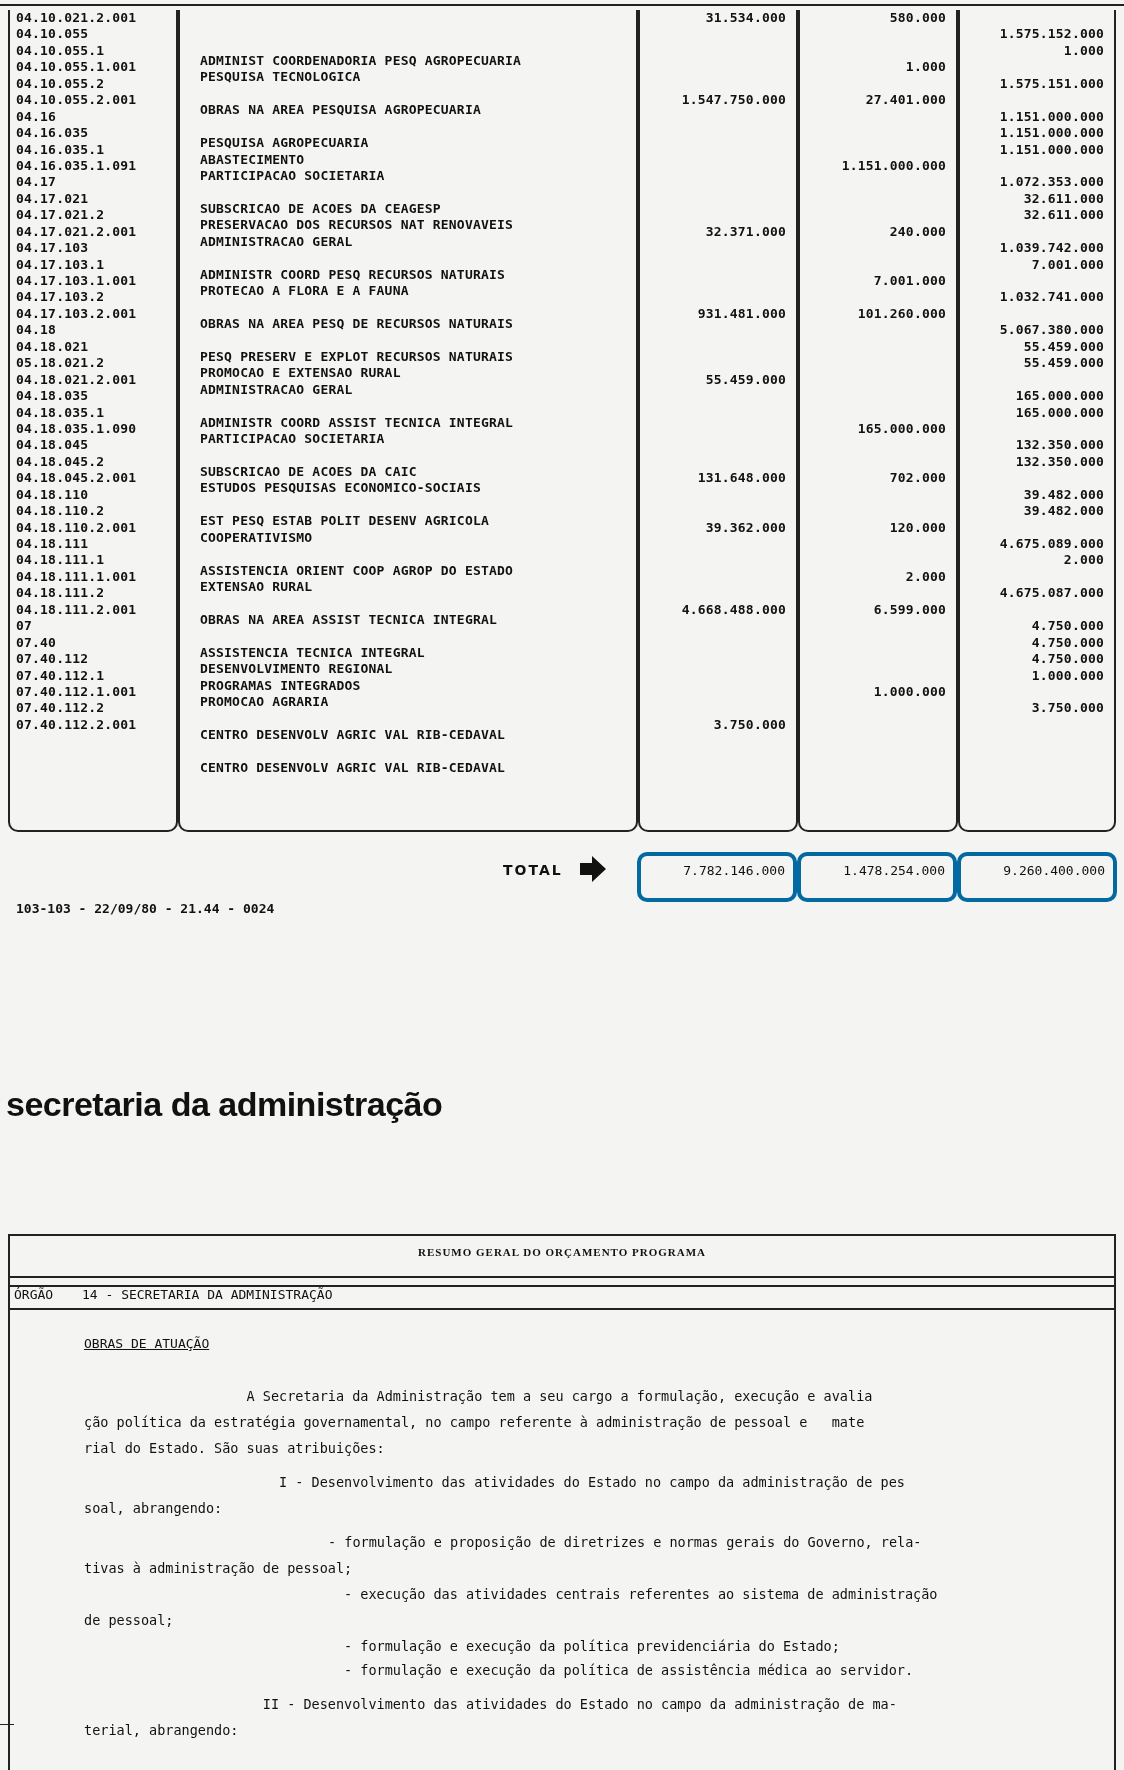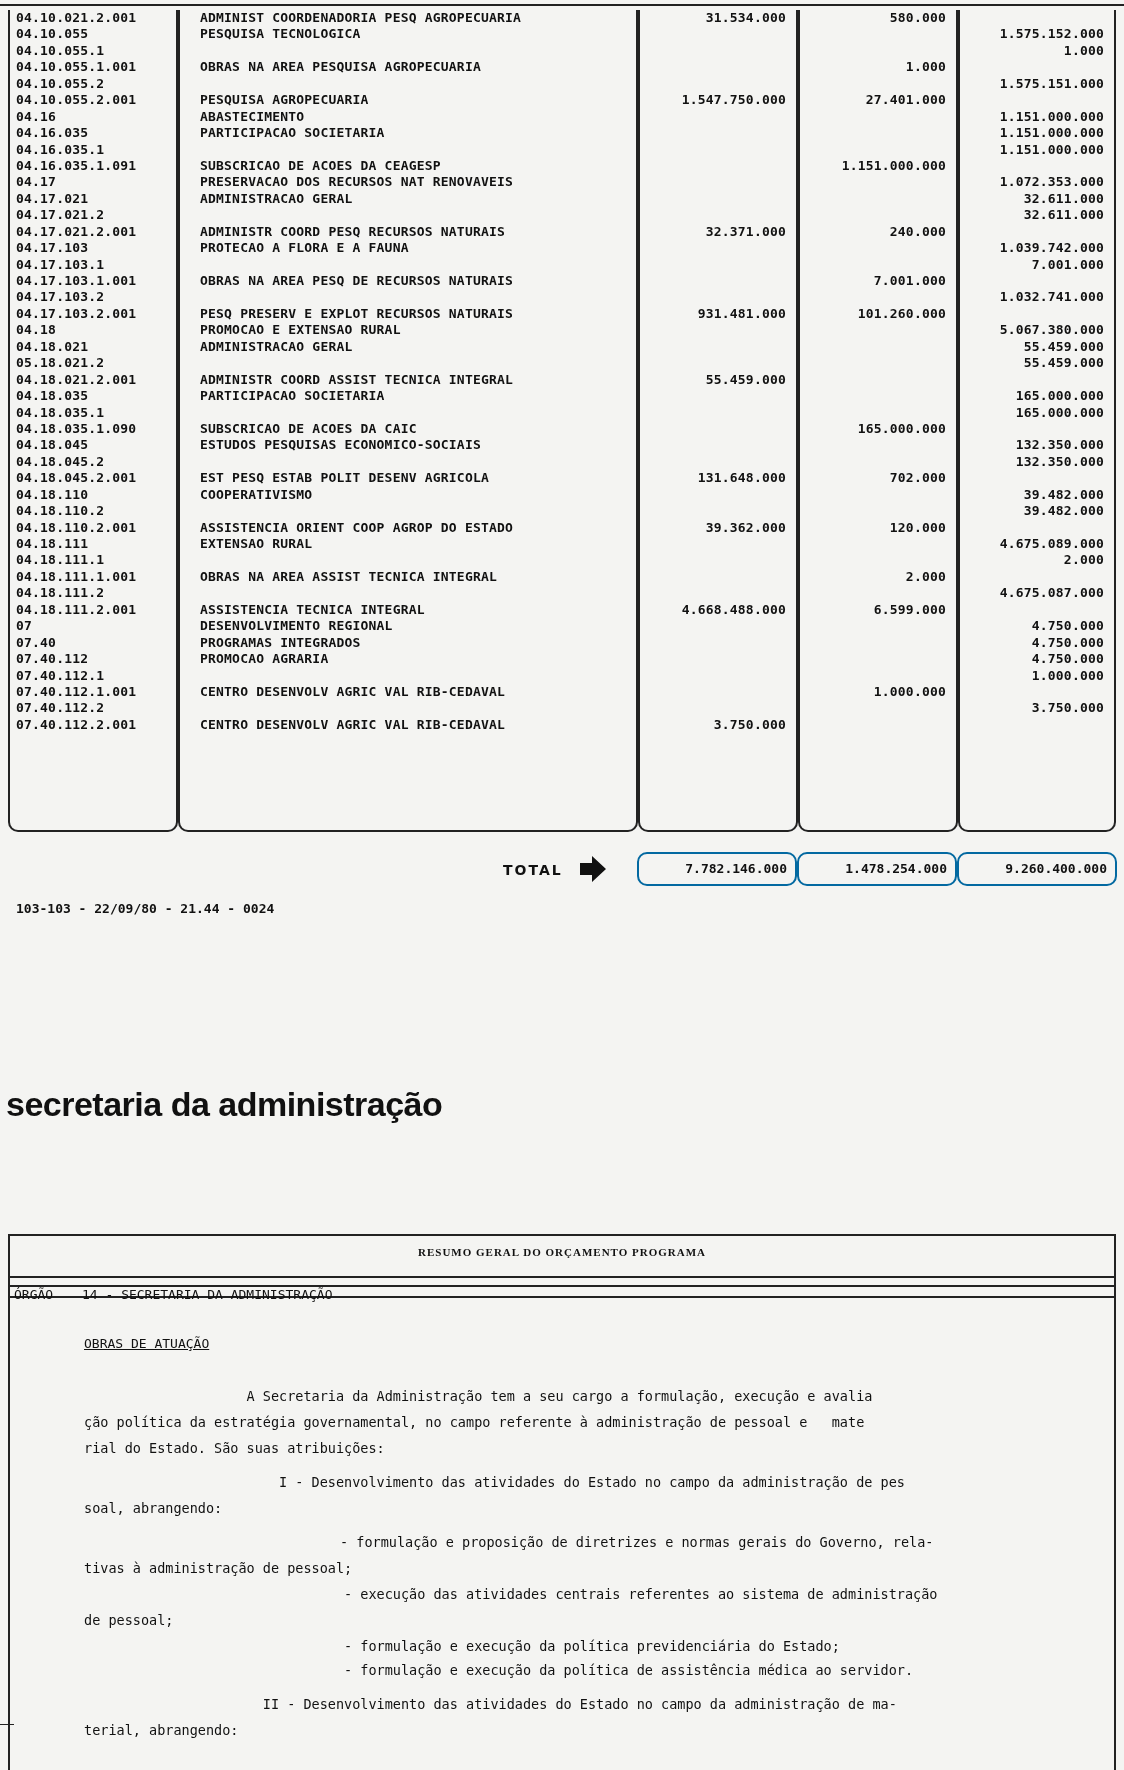--- a/index.html
+++ b/index.html
@@ -15,41 +15,41 @@
   .tbl { position:absolute; left:8px; top:10px; width:1000px; height:822px; }
   .col { position:absolute; top:0; height:822px; border:2px solid #222; border-top:none; border-radius:0 0 10px 10px; box-sizing:border-box; }
   .c-code { left:0; width:170px; }
   .c-desc { left:170px; width:460px; }
   .c-v1 { left:630px; width:160px; }
   .c-v2 { left:790px; width:160px; }
   .c-v3 { left:950px; width:158px; }
   .rows { position:absolute; left:0; top:0; width:1108px; }
   .row { position:relative; height:16.45px; font-size:13px; font-weight:bold; line-height:16px; letter-spacing:0.2px; }
   .row .code { position:absolute; left:8px; }
-  .row .desc { position:absolute; left:192px; }
+  .row .desc { position:absolute; left:192px;margin-top:43px; }
   .row .v1 { position:absolute; right:330px; width:150px; text-align:right; }
   .row .v2 { position:absolute; right:170px; width:150px; text-align:right; }
   .row .v3 { position:absolute; right:12px; width:150px; text-align:right; }
 
   
   .footer-stamp { position:absolute; left:16px; top:866px; font-size:13px; font-weight:bold;margin-top:35px; }
   .total-label { position:absolute; left:503px; top:862px; font-family:"DejaVu Sans", sans-serif; font-size:14px; font-weight:bold; letter-spacing:2px; }
   .total-arrow { position:absolute; left:580px; top:856px; width:26px; height:26px; }
-  .tot-box { position:absolute; top:852px; height:34px; border:2px solid #0369a1; border-radius:10px; box-sizing:border-box; font-size:13px; font-weight:bold; text-align:right; padding-right:8px; line-height:30px; }
+  .tot-box { position:absolute; top:852px; height:50px; border:4px solid #0369a1; border-radius:10px; box-sizing:border-box; font-size:13px; font-weight:normal; text-align:right; padding-right:8px; line-height:30px; }
   .tb1 { left:637px; width:160px; }
   .tb2 { left:797px; width:160px; }
   .tb3 { left:957px; width:160px; }
 
   
   .section-title { position:absolute; left:6px; top:1085px; font-family:"Liberation Sans", sans-serif; font-weight:bold; font-size:34px; letter-spacing:-0.5px; }
 
   
   .sum-head { position:absolute; left:8px; top:1234px; width:1108px; height:53px; border:2px solid #222; box-sizing:border-box; text-align:center; font-family:"Liberation Serif", serif; font-weight:bold; font-size:11px; line-height:32px; letter-spacing:1px; }
   .org-box { position:absolute; left:8px; top:1276px; width:1108px; height:500px; border:2px solid #222; border-bottom:none; box-sizing:border-box; }
-  .org-line { position:absolute; left:0; top:0; width:100%; height:20px; border-bottom:2px solid #222; box-sizing:border-box; }
+  .org-line { position:absolute; left:0; top:0; width:100%; height:32px; border-bottom:2px solid #222; box-sizing:border-box; }
   .org-label { position:absolute; left:4px; top:9px; font-size:13px; font-family:"DejaVu Sans Mono", monospace; }
   .org-value { position:absolute; left:72px; top:9px; font-size:13px; }
   .campo { position:absolute; left:74px; top:58px; font-size:13px; text-decoration:underline; }
   .para { position:absolute; font-size:13.5px; white-space:pre; }
   .leftmark { position:absolute; left:0; top:1724px; width:14px; height:1px; background:#222; }
 </style>
 </head>
 <body>
 
 <div class="topline"></div>
@@ -389,21 +389,21 @@
     <span class="org-label">ÓRGÃO</span>
     <span class="org-value">14 - SECRETARIA DA ADMINISTRAÇÃO</span>
   </div>
   <div class="campo">OBRAS DE ATUAÇÃO</div>
   <div id="paras">
       <div class="para" style="left: 74px; top: 110px;">                    A Secretaria da Administração tem a seu cargo a formulação, execução e avalia</div>
       <div class="para" style="left: 74px; top: 136px;">ção política da estratégia governamental, no campo referente à administração de pessoal e   mate</div>
       <div class="para" style="left: 74px; top: 162px;">rial do Estado. São suas atribuições:</div>
       <div class="para" style="left: 74px; top: 196px;">                        I - Desenvolvimento das atividades do Estado no campo da administração de pes</div>
       <div class="para" style="left: 74px; top: 222px;">soal, abrangendo:</div>
-      <div class="para" style="left: 70px; top: 256px;">                                - formulação e proposição de diretrizes e normas gerais do Governo, rela-</div>
+      <div class="para" style="left: 58px; top: 256px;">                                - formulação e proposição de diretrizes e normas gerais do Governo, rela-</div>
       <div class="para" style="left: 74px; top: 282px;">tivas à administração de pessoal;</div>
       <div class="para" style="left: 74px; top: 308px;">                                - execução das atividades centrais referentes ao sistema de administração</div>
       <div class="para" style="left: 74px; top: 334px;">de pessoal;</div>
       <div class="para" style="left: 74px; top: 360px;">                                - formulação e execução da política previdenciária do Estado;</div>
       <div class="para" style="left: 74px; top: 384px;">                                - formulação e execução da política de assistência médica ao servidor.</div>
       <div class="para" style="left: 74px; top: 418px;">                      II - Desenvolvimento das atividades do Estado no campo da administração de ma-</div>
       <div class="para" style="left: 74px; top: 444px;">terial, abrangendo:</div>
     </div>
 </div>
 <div class="leftmark"></div>

